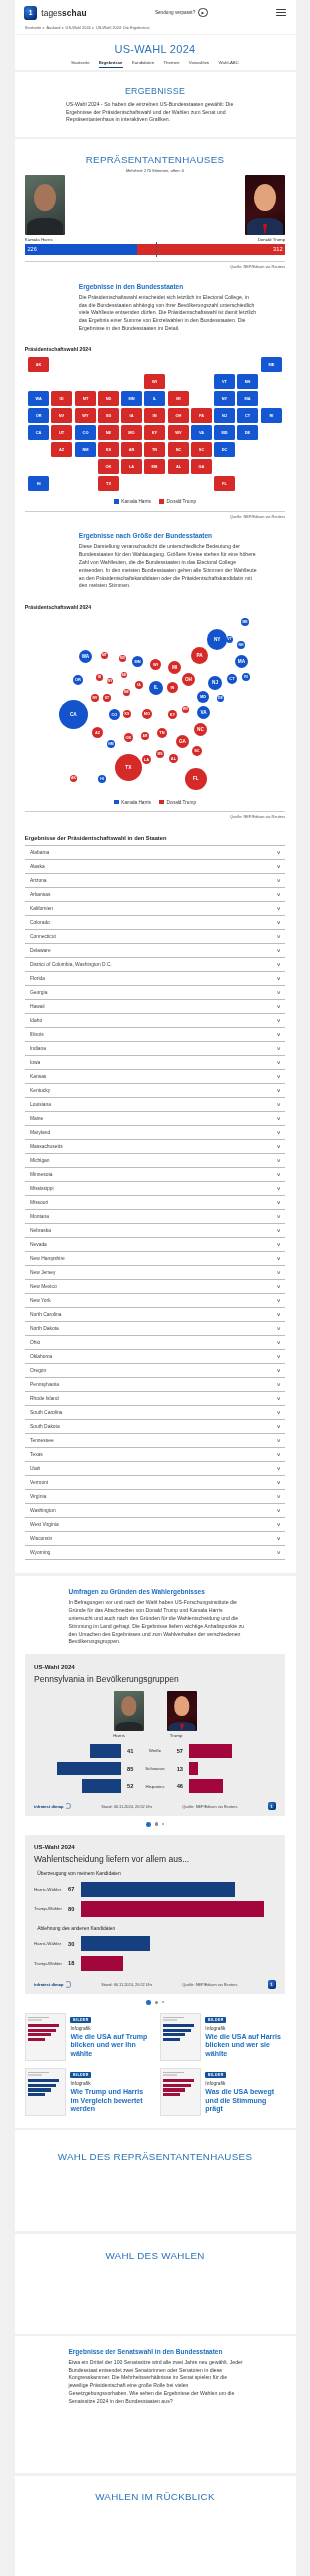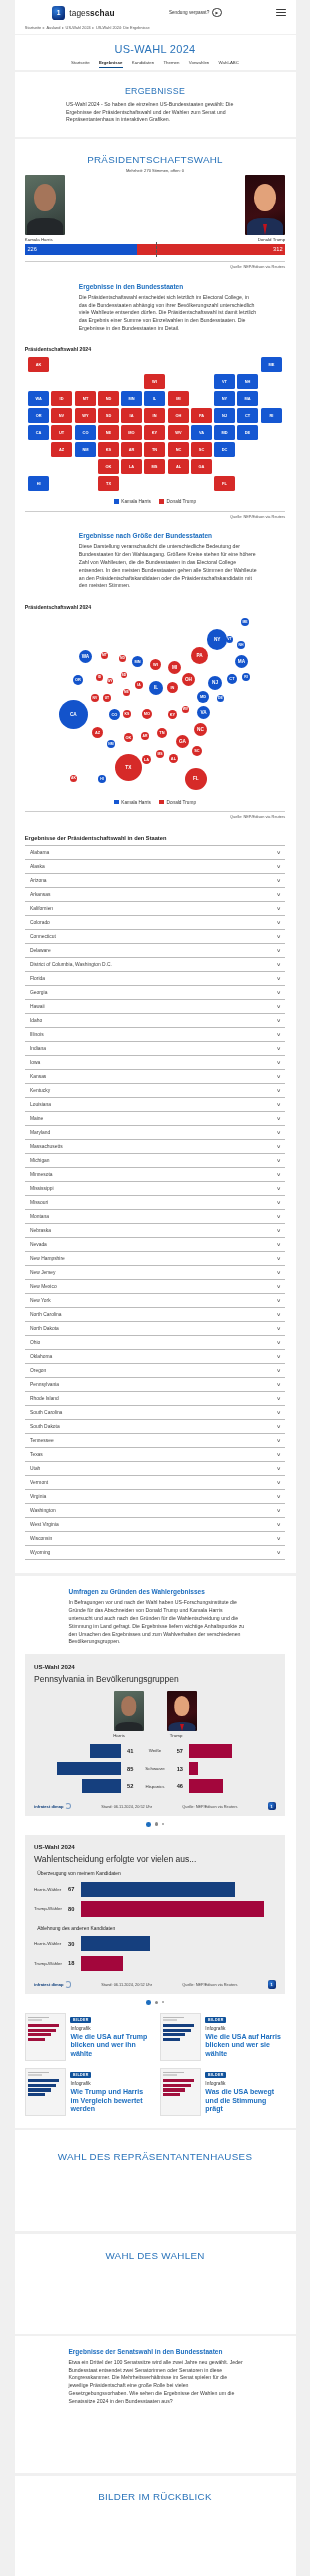--- a/index.html
+++ b/index.html
@@ -1,21 +1,21 @@
 <!DOCTYPE html>
 <html lang="de" style="font-size:8.3px"><head>
 <meta charset="utf-8">
 <style>
   html,body{margin:0;padding:0;}
   body{width:310px;background:#f0f0f0;font-family:"Liberation Sans",sans-serif;color:#333;-webkit-font-smoothing:antialiased;}
   .panel{background:#fff;margin:0 14.5px 2.6px 14.5px;position:relative;}
   .inner{padding:0 10.3px;}
   
   .hdr{background:#fff;margin:0 14.5px 1px 14.5px;padding:4.1px 9.3px 2.1px 9.3px;}
-  .hdr-top{display:flex;align-items:center;justify-content:space-between;height:17.6px;margin-left:28px;}
+  .hdr-top{display:flex;align-items:center;justify-content:space-between;height:17.6px;}
   .logo-wrap{display:flex;align-items:center;gap:4.1px;}
   .appicon{width:13.4px;height:13.4px;border-radius:3.1px;background:radial-gradient(circle at 35% 35%,#2f7fe0,#0b2f7a 75%);display:flex;align-items:center;justify-content:center;color:#fff;font-size:6.7px;font-weight:bold;}
   .logo-text{font-size:8.3px;color:#1d1d1d;letter-spacing:0.1px;}
   .logo-text b{font-weight:700;}
   .missed{display:flex;align-items:center;gap:3.1px;font-size:4.7px;color:#333;cursor:pointer;}
   .playic{width:7.2px;height:7.2px;border:0.7px solid #333;border-radius:50%;display:flex;align-items:center;justify-content:center;font-size:3.6px;color:#333;}
   .burger{width:10.3px;height:7.2px;display:flex;flex-direction:column;justify-content:space-between;cursor:pointer;}
   .burger div{height:1.2px;background:#3a3a3a;border-radius:0.5px;}
   .crumbs{font-size:3.9px;color:#555;padding:3.6px 0 2.1px 1px;}
   .crumbs span.sep{color:#888;margin:0 1.6px;}
@@ -152,21 +152,21 @@
       <div class="tab">Wahl-ABC</div>
     </div>
 </div>
 
 <div class="panel sec2">
   <div class="caps-head h-md">ERGEBNISSE</div>
   <div class="lead">US-Wahl 2024 - So haben die einzelnen US-Bundesstaaten gewählt: Die Ergebnisse der Präsidentschaftswahl und der Wahlen zum Senat und Repräsentantenhaus in interaktiven Grafiken.</div>
 </div>
 
 <div class="panel" style="padding:14.5px 0 13.4px 0;">
-  <div class="caps-head h-lg">PRÄSIDENTSCHAFTSWAHL</div>
+  <div class="caps-head h-lg">REPRÄSENTANTENHAUSES</div>
   <div class="maj-note">Mehrheit: 270 Stimmen, offen: 0</div>
 
   <div class="inner">
     <div class="cand-row">
       <div class="photo harris">
           <div class="head"></div>
           <div class="body"></div>
         </div>
       <div class="photo trump">
           <div class="head"></div>
@@ -579,21 +579,21 @@
       </div>
     </div>
     <div class="dots">
       <span class="dot d1"></span>
       <span class="dot d2"></span>
       <span class="dot d3"></span>
     </div>
 
     <div class="card">
       <div class="kicker">US-Wahl 2024</div>
-      <div class="card-title">Wahlentscheidung erfolgte vor vielen aus...</div>
+      <div class="card-title">Wahlentscheidung liefern vor allem aus...</div>
       <div id="decisionGroups" style="margin-top:5.2px;">
           <div class="grp-lbl">Überzeugung von meinem Kandidaten</div>
           <div class="hrow">
        <span class="lab">Harris-Wähler</span>
             <span class="val">67</span>
        <span class="barwrap">
               <span class="bar blue" style="display:block;width:78.82352941176471%"></span>
             </span>
      </div>
           <div class="hrow">
@@ -715,21 +715,21 @@
 <div class="panel" style="height:100px;padding-top:16.5px;box-sizing:border-box;">
   <div class="caps-head h-lg">WAHL DES WAHLEN</div>
 </div>
 
 <div class="panel" style="height:137px;padding-top:11.4px;box-sizing:border-box;">
   <div class="subhead" style="margin-top:0;">Ergebnisse der Senatswahl in den Bundesstaaten</div>
   <div class="para">Etwa ein Drittel der 100 Senatssitze wird alle zwei Jahre neu gewählt. Jeder Bundesstaat entsendet zwei Senatorinnen oder Senatoren in diese Kongresskammer. Die Mehrheitsverhältnisse im Senat spielen für die jeweilige Präsidentschaft eine große Rolle bei vielen Gesetzgebungsvorhaben. Wie sehen die Ergebnisse der Wahlen um die Senatssitze 2024 in den Bundesstaaten aus?</div>
 </div>
 
 <div class="panel" style="height:100px;padding-top:15.5px;box-sizing:border-box;">
-  <div class="caps-head h-lg">BILDER IM RÜCKBLICK</div>
+  <div class="caps-head h-lg">WAHLEN IM RÜCKBLICK</div>
 </div>
 
 <div class="panel" style="padding:2.1px 10.3px 7.2px 10.3px;">
   <div class="f-acc" id="footAcc">
       <div class="f-row">
         <span class="nm">Service</span>
         <span class="chev">∨</span>
       </div>
     </div>
 

